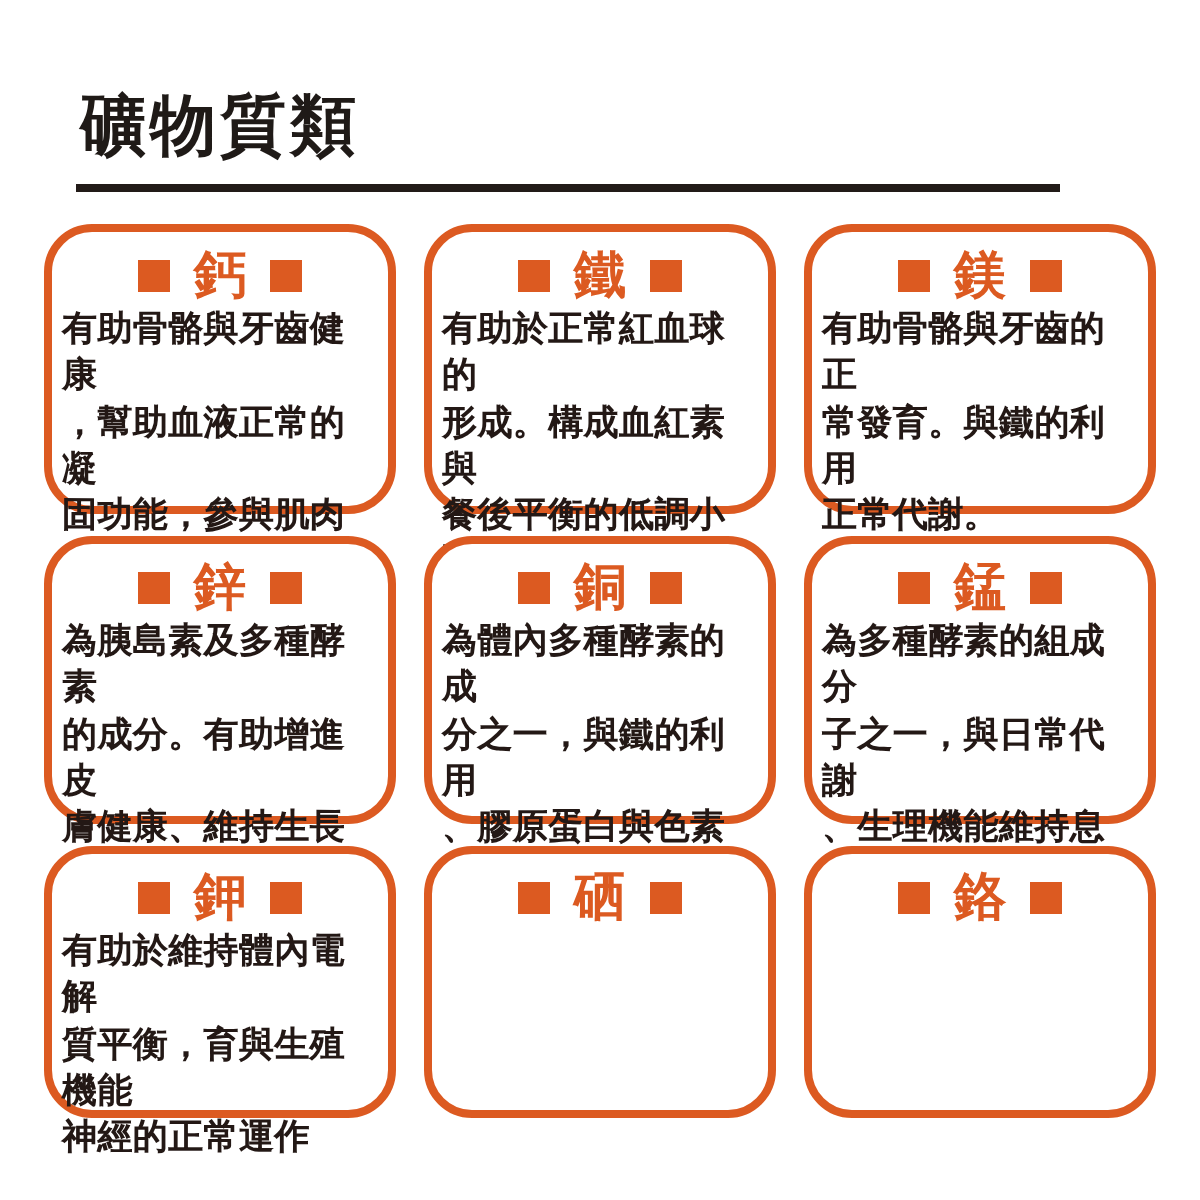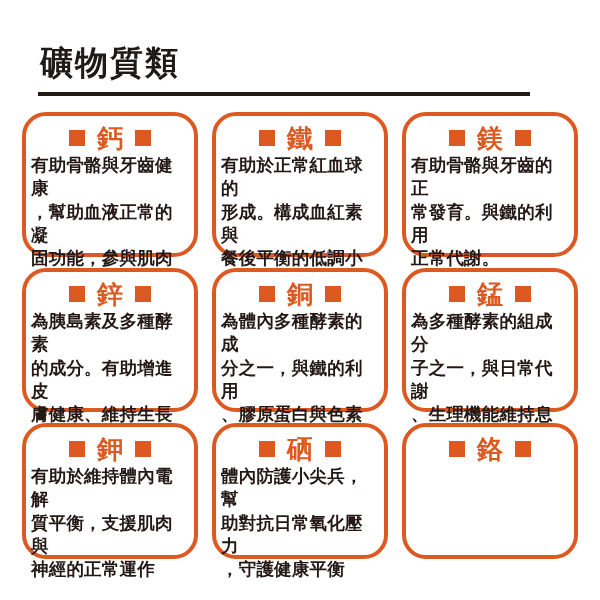--- a/index.html
+++ b/index.html
@@ -135,33 +135,30 @@
 相關</div>
     </div>
 
     <div class="mineral-card">
       <div class="card-header">
         <span class="orange-square"></span>
         <span class="mineral-name">鉀</span>
         <span class="orange-square"></span>
       </div>
       <div class="mineral-description">有助於維持體內電解
-質平衡，支援肌肉與
+質平衡，育與生殖機能
 神經的正常運作</div>
     </div>
 
     <div class="mineral-card">
       <div class="card-header">
         <span class="orange-square"></span>
         <span class="mineral-name">硒</span>
         <span class="orange-square"></span>
       </div>
-      <div class="mineral-description">體內防護小尖兵，幫
-助對抗日常氧化壓力
-，守護健康平衡</div>
     </div>
 
     <div class="mineral-card">
       <div class="card-header">
         <span class="orange-square"></span>
         <span class="mineral-name">鉻</span>
         <span class="orange-square"></span>
       </div>
     </div>
 

